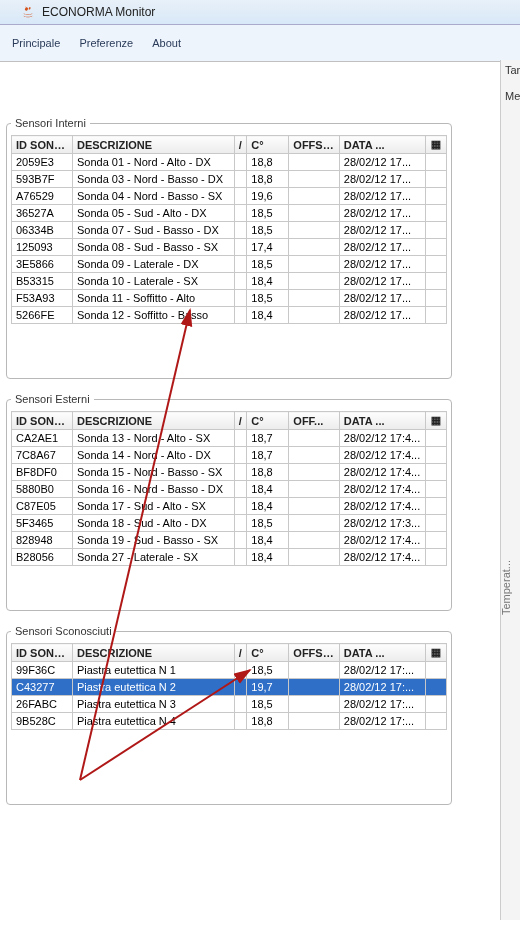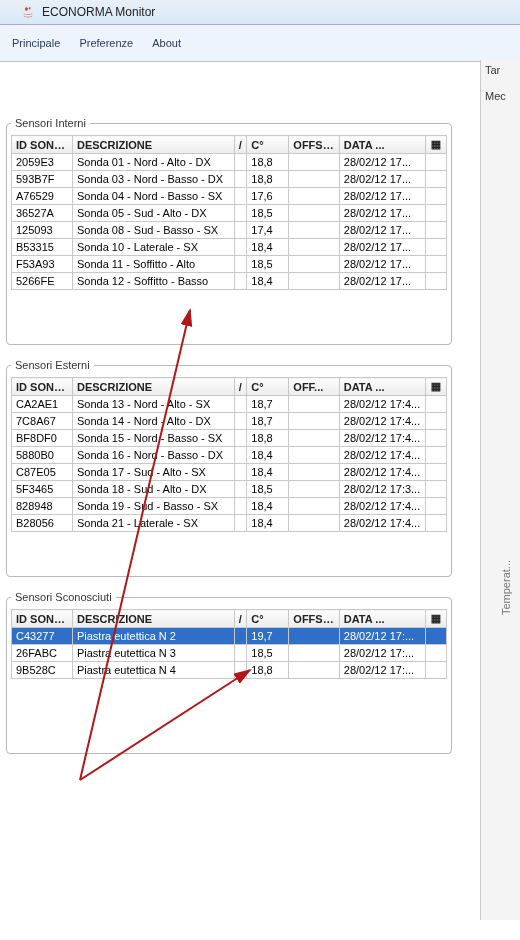--- a/index.html
+++ b/index.html
@@ -41,21 +41,21 @@
     cursor: pointer;
   }
   .content {
     padding: 4px 20px 8px 6px;
     position: relative;
     margin-top: 45px;
   }
   .right-cut {
     position: absolute;
     right: 0; top: 60px;
-    width: 40px;
+    width: 20px;
     font-size: 11px;
     color: #333;
     padding: 4px 0 0 4px;
     border-left: 1px solid #ccc;
     height: 860px;
     background: #f4f4f4;
   }
   fieldset {
     border: 1px solid #b8b8b8;
     border-radius: 4px;
@@ -178,39 +178,57 @@
             <td></td>
             <td>18,8</td>
             <td></td>
             <td>28/02/12 17...</td>
             <td></td>
           </tr>
           <tr>
             <td>A76529</td>
             <td>Sonda 04 - Nord - Basso - SX</td>
             <td></td>
-            <td>17,6</td>
+            <td>19,6</td>
             <td></td>
             <td>28/02/12 17...</td>
             <td></td>
           </tr>
           <tr>
             <td>36527A</td>
             <td>Sonda 05 - Sud - Alto - DX</td>
             <td></td>
             <td>18,5</td>
             <td></td>
             <td>28/02/12 17...</td>
             <td></td>
           </tr>
           <tr>
+            <td>06334B</td>
+            <td>Sonda 07 - Sud - Basso - DX</td>
+            <td></td>
+            <td>18,5</td>
+            <td></td>
+            <td>28/02/12 17...</td>
+            <td></td>
+          </tr>
+          <tr>
             <td>125093</td>
             <td>Sonda 08 - Sud - Basso - SX</td>
             <td></td>
             <td>17,4</td>
+            <td></td>
+            <td>28/02/12 17...</td>
+            <td></td>
+          </tr>
+          <tr>
+            <td>3E5866</td>
+            <td>Sonda 09 - Laterale - DX</td>
+            <td></td>
+            <td>18,5</td>
             <td></td>
             <td>28/02/12 17...</td>
             <td></td>
           </tr>
           <tr>
             <td>B53315</td>
             <td>Sonda 10 - Laterale - SX</td>
             <td></td>
             <td>18,4</td>
             <td></td>
@@ -322,21 +340,21 @@
             <td>828948</td>
             <td>Sonda 19 - Sud - Basso - SX</td>
             <td></td>
             <td>18,4</td>
             <td></td>
             <td>28/02/12 17:4...</td>
             <td></td>
           </tr>
           <tr>
             <td>B28056</td>
-            <td>Sonda 21 - Laterale - SX</td>
+            <td>Sonda 27 - Laterale - SX</td>
             <td></td>
             <td>18,4</td>
             <td></td>
             <td>28/02/12 17:4...</td>
             <td></td>
           </tr>
         </tbody>
     </table>
     <div style="height:40px"></div>
   </fieldset>
@@ -358,20 +376,29 @@
         <th>ID SONDA</th>
         <th>DESCRIZIONE</th>
         <th>/</th>
         <th>C°</th>
         <th>OFFSET</th>
         <th><span>DATA</span> <span>...</span></th>
         <th class="menu-btn">▦</th>
       </tr>
         </thead>
       <tbody id="tb-sconosciuti">
+          <tr>
+            <td>99F36C</td>
+            <td>Piastra eutettica  N 1</td>
+            <td></td>
+            <td>18,5</td>
+            <td></td>
+            <td>28/02/12 17:...</td>
+            <td></td>
+          </tr>
           <tr class="sel">
             <td>C43277</td>
             <td>Piastra eutettica  N 2</td>
             <td></td>
             <td>19,7</td>
             <td></td>
             <td>28/02/12 17:...</td>
             <td></td>
           </tr>
           <tr>

